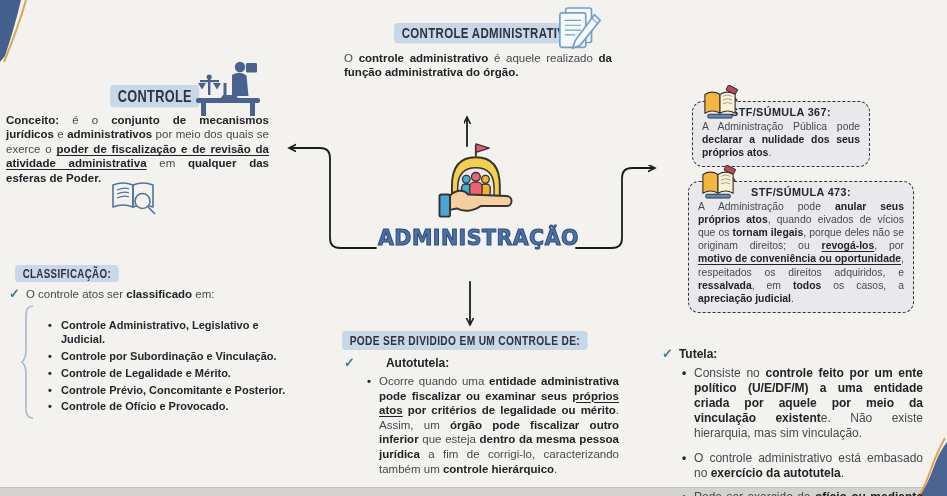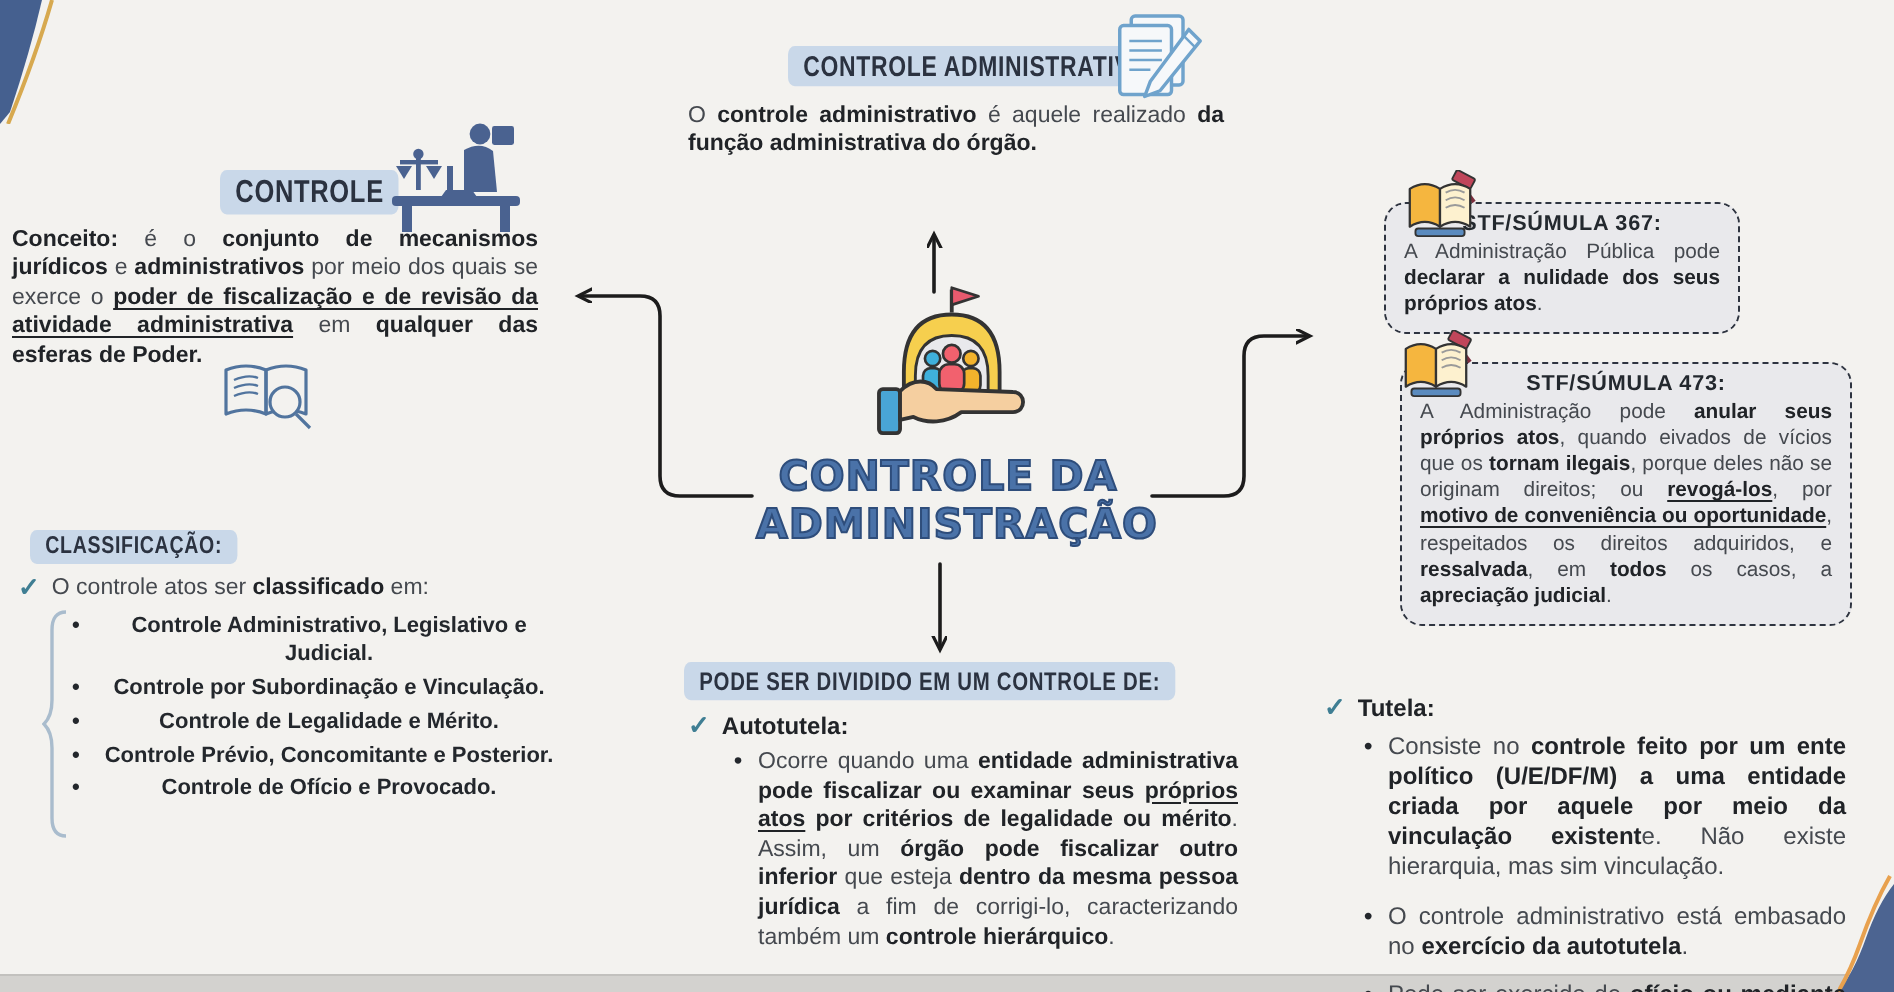--- a/index.html
+++ b/index.html
@@ -32,21 +32,21 @@
     background:#e9e9ec;border:1.6px dashed #2e3440;border-radius:11px;
     padding:4px 9px 7px 9px;box-sizing:border-box;
   }
   .sumula-head{font-weight:700;font-size:10.8px;color:#23282e;text-align:center;letter-spacing:.4px;margin-bottom:2px;}
   .sumula-body{font-size:10.4px;}
   
   .checkline{display:flex;gap:6px;align-items:flex-start;font-size:12px;}
   .check{color:#3f7e93;font-weight:700;font-size:13px;line-height:1;}
   .label-bold{font-weight:700;color:#202327;}
   
-  .cls-list{list-style:none;margin:0;padding:0;width:244px;text-align:center;}
+  .cls-list{list-style:none;margin:12px;padding:0;width:244px;}
   .cls-list li{
     position:relative;padding-left:13px;font-weight:700;color:#23272c;
     font-size:11px;line-height:1.3;margin-bottom:2.5px;
   }
   .cls-list li::before{content:"•";position:absolute;left:0;top:0;color:#23272c;}
   
   .dot-list{list-style:none;margin:0;padding:0;}
   .dot-list li{position:relative;padding-left:13px;font-size:12px;margin-bottom:9px;}
   .dot-list li::before{content:"•";position:absolute;left:1px;top:0;color:#23272c;font-weight:700;}
   .bullet-para{position:relative;padding-left:13px;font-size:11.5px;}
@@ -153,29 +153,28 @@
     <rect x="38" y="46" width="10" height="13" rx="4" fill="#3fb0dc" stroke="#333" stroke-width="1.4"></rect>
     <circle cx="63" cy="41" r="4" fill="#f3b32c" stroke="#333" stroke-width="1.4"></circle>
     <rect x="58" y="46" width="10" height="13" rx="4" fill="#f3b32c" stroke="#333" stroke-width="1.4"></rect>
     <circle cx="53" cy="38.5" r="4.6" fill="#f2616e" stroke="#333" stroke-width="1.4"></circle>
     <rect x="46.5" y="44" width="13" height="15" rx="5" fill="#f2616e" stroke="#333" stroke-width="1.4"></rect>
     <rect x="15" y="57" width="11" height="23" rx="2" fill="#49a5d6" stroke="#333" stroke-width="2"></rect>
     <path d="M26,58 C33,51 41,52 45,57 L85,58.5 C92,58.5 92,69 85,69 L58,69 C50,75 40,75 33,71.5 L26,73 Z" fill="#f5cfa0" stroke="#333" stroke-width="2" stroke-linejoin="round"></path>
   </svg>
 
   <div class="abs" style="left:378px;top:226px;width:192px;">
-    <div class="main-title">CONTROLE DA</div>
     <div class="main-title">ADMINISTRAÇÃO</div>
   </div>
 
   <div class="abs hl cond" style="left:342px;top:331px;font-size:12px;">PODE SER DIVIDIDO EM UM CONTROLE DE:</div>
 
   <div class="abs checkline" style="left:344px;top:356px;">
     <span class="check">✓</span>
-    <span class="label-bold" style="font-size:12px;">Autotutela:</span>
+    <span class="label-bold" style="font-size:12px;margin-left:25px;">Autotutela:</span>
   </div>
 
   <div class="abs bullet-para rich" style="left:366px;top:374px;width:240px;line-height:1.27;"><span>Ocorre quando uma </span><span class="b">entidade administrativa pode fiscalizar ou examinar seus </span><span class="b u">próprios atos</span><span class="b"> por critérios de legalidade ou mérito</span><span>. Assim, um </span><span class="b">órgão pode fiscalizar outro inferior</span><span> que esteja </span><span class="b">dentro da mesma pessoa jurídica</span><span> a fim de corrigi-lo, caracterizando também um </span><span class="b">controle hierárquico</span><span>.</span></div>
 
   <svg class="abs" style="left:700px;top:85px;z-index:2;" width="40" height="34" viewBox="0 0 42 36">
     <rect x="28" y="2" width="11" height="6" rx="1" transform="rotate(28 33.5 5)" fill="#c0465a" stroke="#333" stroke-width="1"></rect>
     <line x1="33" y1="9" x2="39" y2="17" stroke="#7d2f3f" stroke-width="2.2"></line>
     <path d="M5,10 Q13,5 21,10 L21,30 Q13,25 5,30 Z" fill="#f5b63f" stroke="#333" stroke-width="1.2" stroke-linejoin="round"></path>
     <path d="M21,10 Q29,5 37,10 L37,30 Q29,25 21,30 Z" fill="#fdf1cf" stroke="#333" stroke-width="1.2" stroke-linejoin="round"></path>
     <path d="M24,12 Q29,9 34,12 M24,16 Q29,13 34,16 M24,20 Q29,17 34,20" stroke="#9a9a9a" stroke-width="1" fill="none"></path>
@@ -189,21 +188,21 @@
 
   <svg class="abs" style="left:698px;top:165px;z-index:2;" width="40" height="34" viewBox="0 0 42 36">
     <rect x="28" y="2" width="11" height="6" rx="1" transform="rotate(28 33.5 5)" fill="#c0465a" stroke="#333" stroke-width="1"></rect>
     <line x1="33" y1="9" x2="39" y2="17" stroke="#7d2f3f" stroke-width="2.2"></line>
     <path d="M5,10 Q13,5 21,10 L21,30 Q13,25 5,30 Z" fill="#f5b63f" stroke="#333" stroke-width="1.2" stroke-linejoin="round"></path>
     <path d="M21,10 Q29,5 37,10 L37,30 Q29,25 21,30 Z" fill="#fdf1cf" stroke="#333" stroke-width="1.2" stroke-linejoin="round"></path>
     <path d="M24,12 Q29,9 34,12 M24,16 Q29,13 34,16 M24,20 Q29,17 34,20" stroke="#9a9a9a" stroke-width="1" fill="none"></path>
     <rect x="8" y="31" width="26" height="4" rx="1.5" fill="#5b8bbf" stroke="#333" stroke-width="1"></rect>
   </svg>
 
-  <div class="abs sumula-box" style="left:688px;top:181px;width:226px;margin-left:12px;">
+  <div class="abs sumula-box" style="left:688px;top:181px;width:226px;">
     <div class="sumula-head">STF/SÚMULA 473:</div>
     <div class="rich sumula-body"><span>A Administração pode </span><span class="b">anular seus próprios atos</span><span>, quando eivados de vícios que os </span><span class="b">tornam ilegais</span><span>, porque deles não se originam direitos; ou </span><span class="b u">revogá-los</span><span>, por </span><span class="b u">motivo de conveniência ou oportunidade</span><span>, respeitados os direitos adquiridos, e </span><span class="b">ressalvada</span><span>, em </span><span class="b">todos</span><span> os casos, a </span><span class="b">apreciação judicial</span><span>.</span></div>
   </div>
 
   <div class="abs checkline" style="left:662px;top:347px;">
     <span class="check">✓</span>
     <span class="label-bold" style="font-size:12px;text-align:center;">Tutela:</span>
   </div>
 
   <ul class="abs dot-list" style="left:681px;top:366px;width:242px;">

